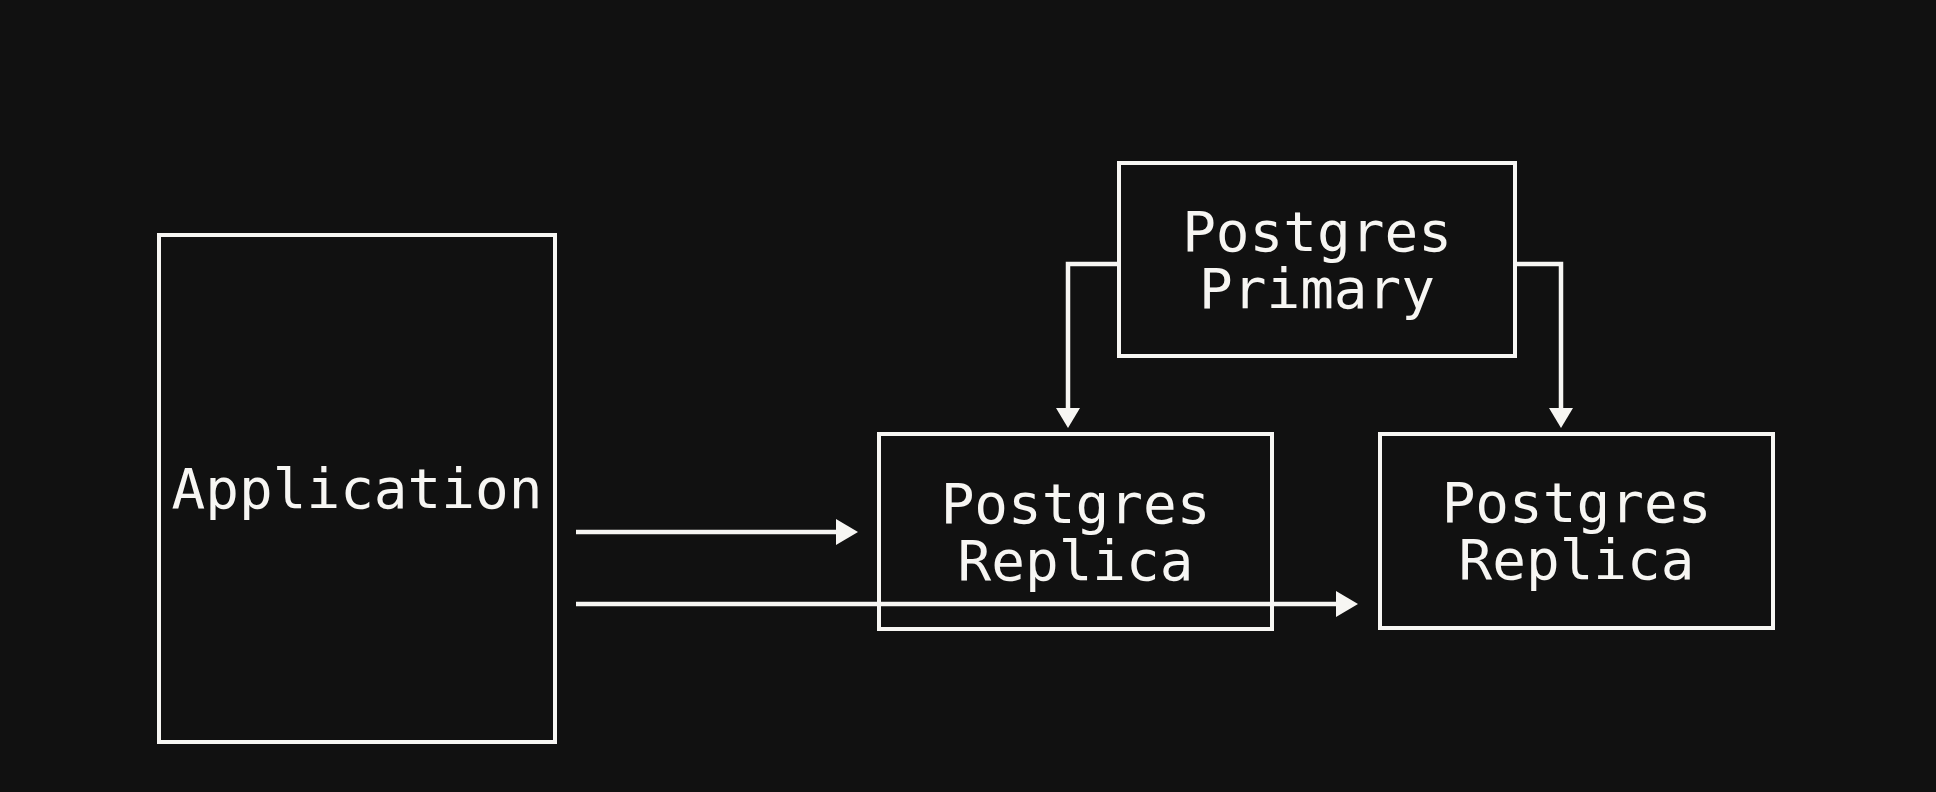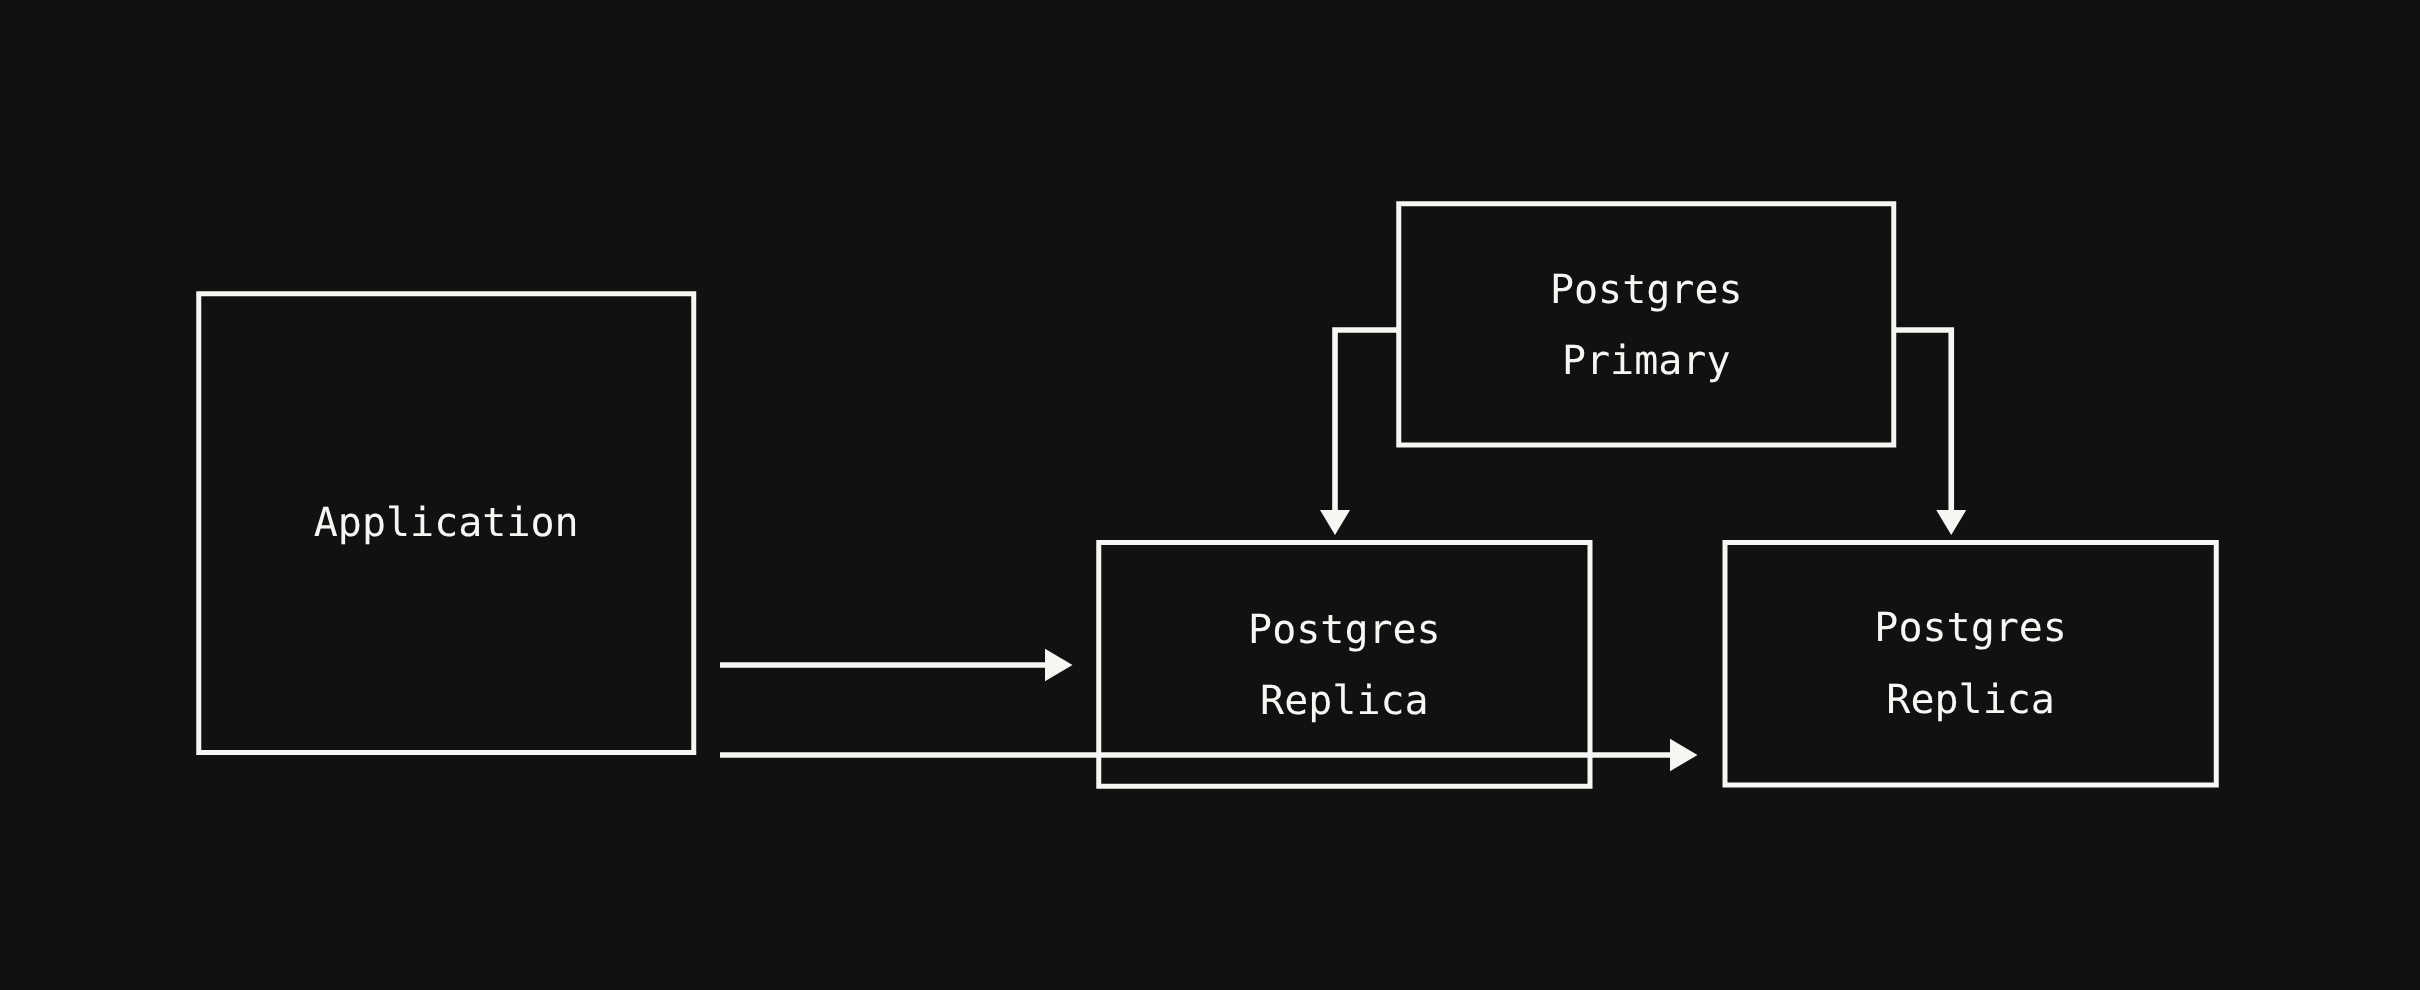--- a/index.html
+++ b/index.html
@@ -37,25 +37,25 @@
     position: absolute;
     border: 4px solid #F7F6F3;
     background: transparent;
     box-sizing: border-box;
     display: flex;
     flex-direction: column;
     align-items: center;
     justify-content: center;
     text-align: left;
     color: #F7F6F3;
-    font-size: 32px;
+    font-size: 56px;
     line-height: 57px;
     white-space: pre;
   }
-  .node-app      { left: 157px;  top: 233px; width: 400px; height: 371px; }
+  .node-app      { left: 157px;  top: 233px; width: 400px; height: 511px; }
   .node-primary  { left: 1117px; top: 161px; width: 400px; height: 197px; }
   .node-replica1 { left: 877px;  top: 432px; width: 397px; height: 199px; }
   .node-replica2 { left: 1378px; top: 432px; width: 397px; height: 198px; }
 </style>
 </head>
 <body>
 
 <div class="stage">
 
   <svg class="edges-layer" viewBox="0 0 1936 792" xmlns="http://www.w3.org/2000/svg">

